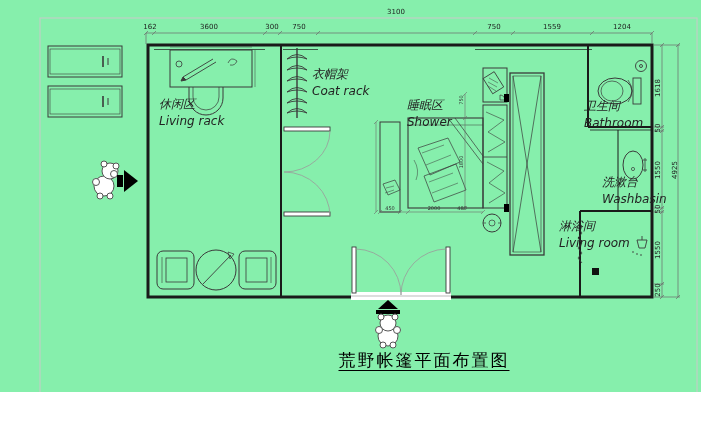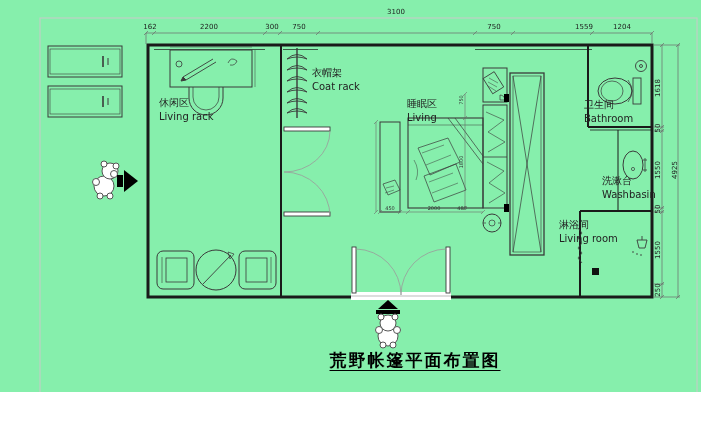--- a/index.html
+++ b/index.html
@@ -2,25 +2,25 @@
 <html><head>
 <meta charset="utf-8">
 <style>
   html,body{margin:0;padding:0;background:#fff;}
   #canvas{position:relative;width:701px;height:392px;background:#86efac;overflow:hidden;
           font-family:"DejaVu Sans","Liberation Sans",sans-serif;}
   svg{position:absolute;left:0;top:0;}
   .t{position:absolute;color:#1d1d1d;white-space:nowrap;z-index:5;}
   .dim{font-size:7px;transform:translateX(-50%);}
   .dimr{font-size:7px;transform:translate(-50%,-50%) rotate(-90deg);}
-  .lbl{font-size:10px;line-height:1.4;color:#222;}
+  .lbl{font-size:12px;line-height:1.4;color:#222;font-style:italic;}
   .tiny{font-size:5px;color:#333;transform:translateX(-50%);}
   .tinyr{font-size:5px;color:#333;transform:translate(-50%,-50%) rotate(-90deg);}
-  .title{font-size:17px;font-weight:700;letter-spacing:2px;color:#000;
-         text-decoration:underline;text-underline-offset:4px;transform:translateX(-50%);}
+  .title{font-size:17px;font-weight:400;letter-spacing:2px;color:#000;
+         text-decoration:underline;text-underline-offset:4px;transform:translateX(-50%);margin-left:9px;}
 </style>
 </head>
 <body>
 
 <div id="canvas">
 
 <svg width="701" height="434" viewBox="0 0 701 434">
 
   <rect x="40" y="18" width="657" height="408" fill="none" stroke="#c9c9c9" stroke-width="1"></rect>
 
@@ -264,47 +264,47 @@
     <circle cx="381" cy="317" r="3"></circle>
     <circle cx="395" cy="317" r="3"></circle>
     <circle cx="379" cy="330" r="3.5"></circle>
     <circle cx="397" cy="330" r="3.5"></circle>
     <circle cx="383" cy="345" r="3"></circle>
     <circle cx="393" cy="345" r="3"></circle>
   </g>
 </svg>
 
   <span class="t dim" style="left:150px;top:23px">162</span>
-  <span class="t dim" style="left:209px;top:23px">2200</span>
+  <span class="t dim" style="left:209px;top:23px">3600</span>
   <span class="t dim" style="left:272px;top:23px">300</span>
   <span class="t dim" style="left:299px;top:23px">750</span>
   <span class="t dim" style="left:396px;top:8px">3100</span>
   <span class="t dim" style="left:494px;top:23px">750</span>
-  <span class="t dim" style="left:584px;top:23px">1559</span>
+  <span class="t dim" style="left:552px;top:23px">1559</span>
   <span class="t dim" style="left:622px;top:23px">1204</span>
 
   <span class="t dimr" style="left:658px;top:88px">1618</span>
   <span class="t dimr" style="left:658px;top:128px">50</span>
   <span class="t dimr" style="left:658px;top:170px">1550</span>
   <span class="t dimr" style="left:658px;top:209px">50</span>
   <span class="t dimr" style="left:658px;top:250px">1550</span>
   <span class="t dimr" style="left:658px;top:290px">250</span>
   <span class="t dimr" style="left:675px;top:170px">4925</span>
 
   <div class="t lbl" style="left:159px;top:96px">
     <div>休闲区</div>
     <div>Living rack</div>
   </div>
   <div class="t lbl" style="left:312px;top:66px">
     <div>衣帽架</div>
     <div>Coat rack</div>
   </div>
   <div class="t lbl" style="left:407px;top:97px">
     <div>睡眠区</div>
-    <div>Living</div>
+    <div>Shower</div>
   </div>
   <div class="t lbl" style="left:584px;top:98px">
     <div>卫生间</div>
     <div>Bathroom</div>
   </div>
   <div class="t lbl" style="left:602px;top:174px">
     <div>洗漱台</div>
     <div>Washbasin</div>
   </div>
   <div class="t lbl" style="left:559px;top:218px">

